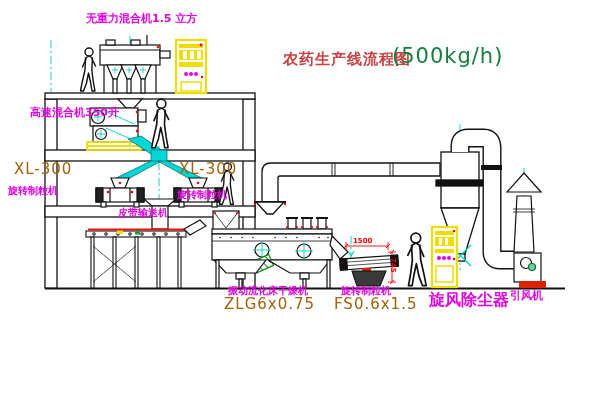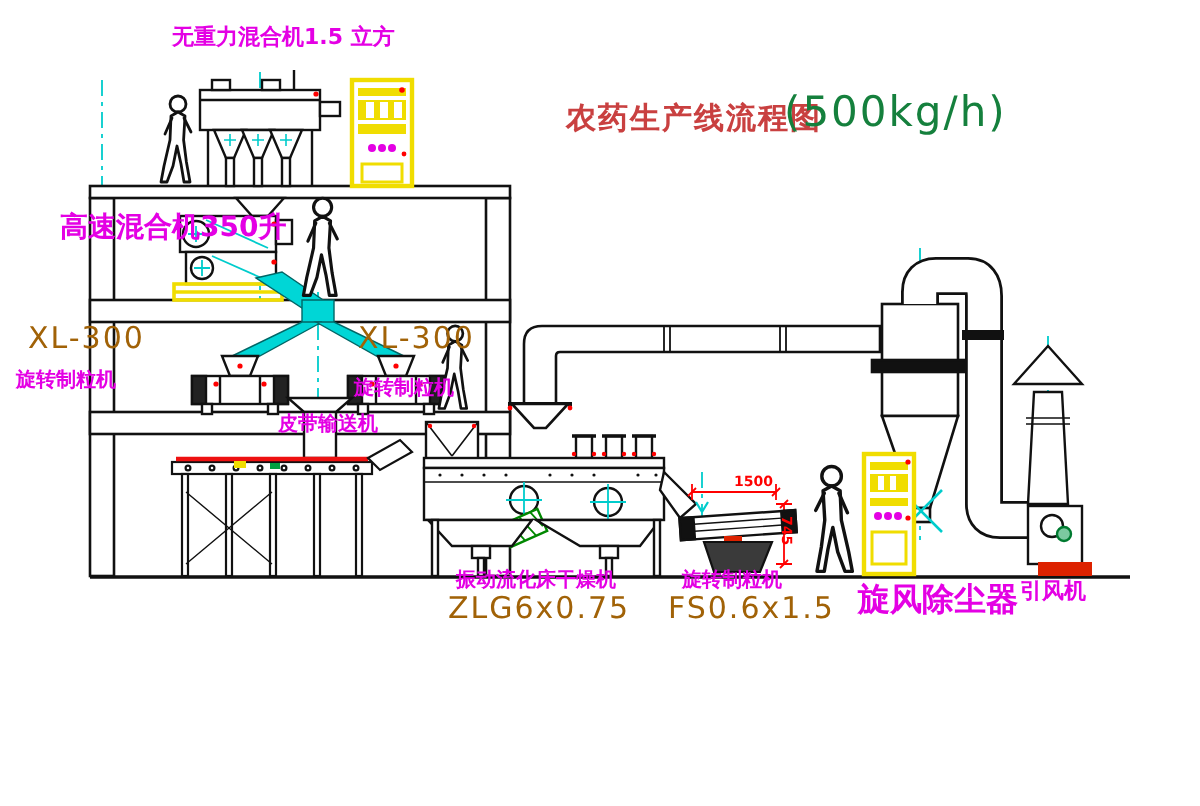--- a/index.html
+++ b/index.html
@@ -307,34 +307,34 @@
   <use href="#person" transform="translate(79,47)"></use>
   <use href="#person" transform="translate(150,98) scale(1.13)"></use>
   <use href="#person" transform="translate(218,162) scale(0.96)"></use>
   <use href="#person" transform="translate(428,232) scale(-1.22,1.22)"></use>
 </svg>
 
 <div class="lbl title-zh" style="left:283px;top:52px;">农药生产线流程图</div>
 <div class="lbl title-cap" style="left:392px;top:46px;">(500kg/h)</div>
 
 <div class="lbl mag" style="left:86px;top:13px;font-size:11px;">无重力混合机1.5 立方</div>
-<div class="lbl mag" style="left:30px;top:107px;font-size:14px;">高速混合机350升</div>
+<div class="lbl mag" style="left:30px;top:107px;font-size:11px;">高速混合机350升</div>
 
 <div class="lbl mag-model" style="left:14px;top:162px;">XL-300</div>
 <div class="lbl mag" style="left:8px;top:186px;">旋转制粒机</div>
 <div class="lbl mag-model" style="left:179px;top:162px;">XL-300</div>
 <div class="lbl mag" style="left:177px;top:190px;">旋转制粒机</div>
 
-<div class="lbl mag" style="left:139px;top:208px;">皮带输送机</div>
+<div class="lbl mag" style="left:118px;top:208px;">皮带输送机</div>
 
 <div class="lbl mag" style="left:228px;top:286px;">振动流化床干燥机</div>
 <div class="lbl mag-model" style="left:224px;top:297px;">ZLG6x0.75</div>
 
 <div class="lbl mag" style="left:341px;top:286px;">旋转制粒机</div>
 <div class="lbl mag-model" style="left:334px;top:297px;">FS0.6x1.5</div>
 
 <div class="lbl mag" style="left:429px;top:292px;font-size:16px;">旋风除尘器</div>
 <div class="lbl mag" style="left:510px;top:290px;font-size:11px;">引风机</div>
 
-<div class="lbl red-dim" style="left:367px;top:238px;">1500</div>
+<div class="lbl red-dim" style="left:353px;top:238px;">1500</div>
 <div class="lbl red-dim rot90" style="left:396px;top:258px;">745</div>
 
 </div>
 
 </body></html>

